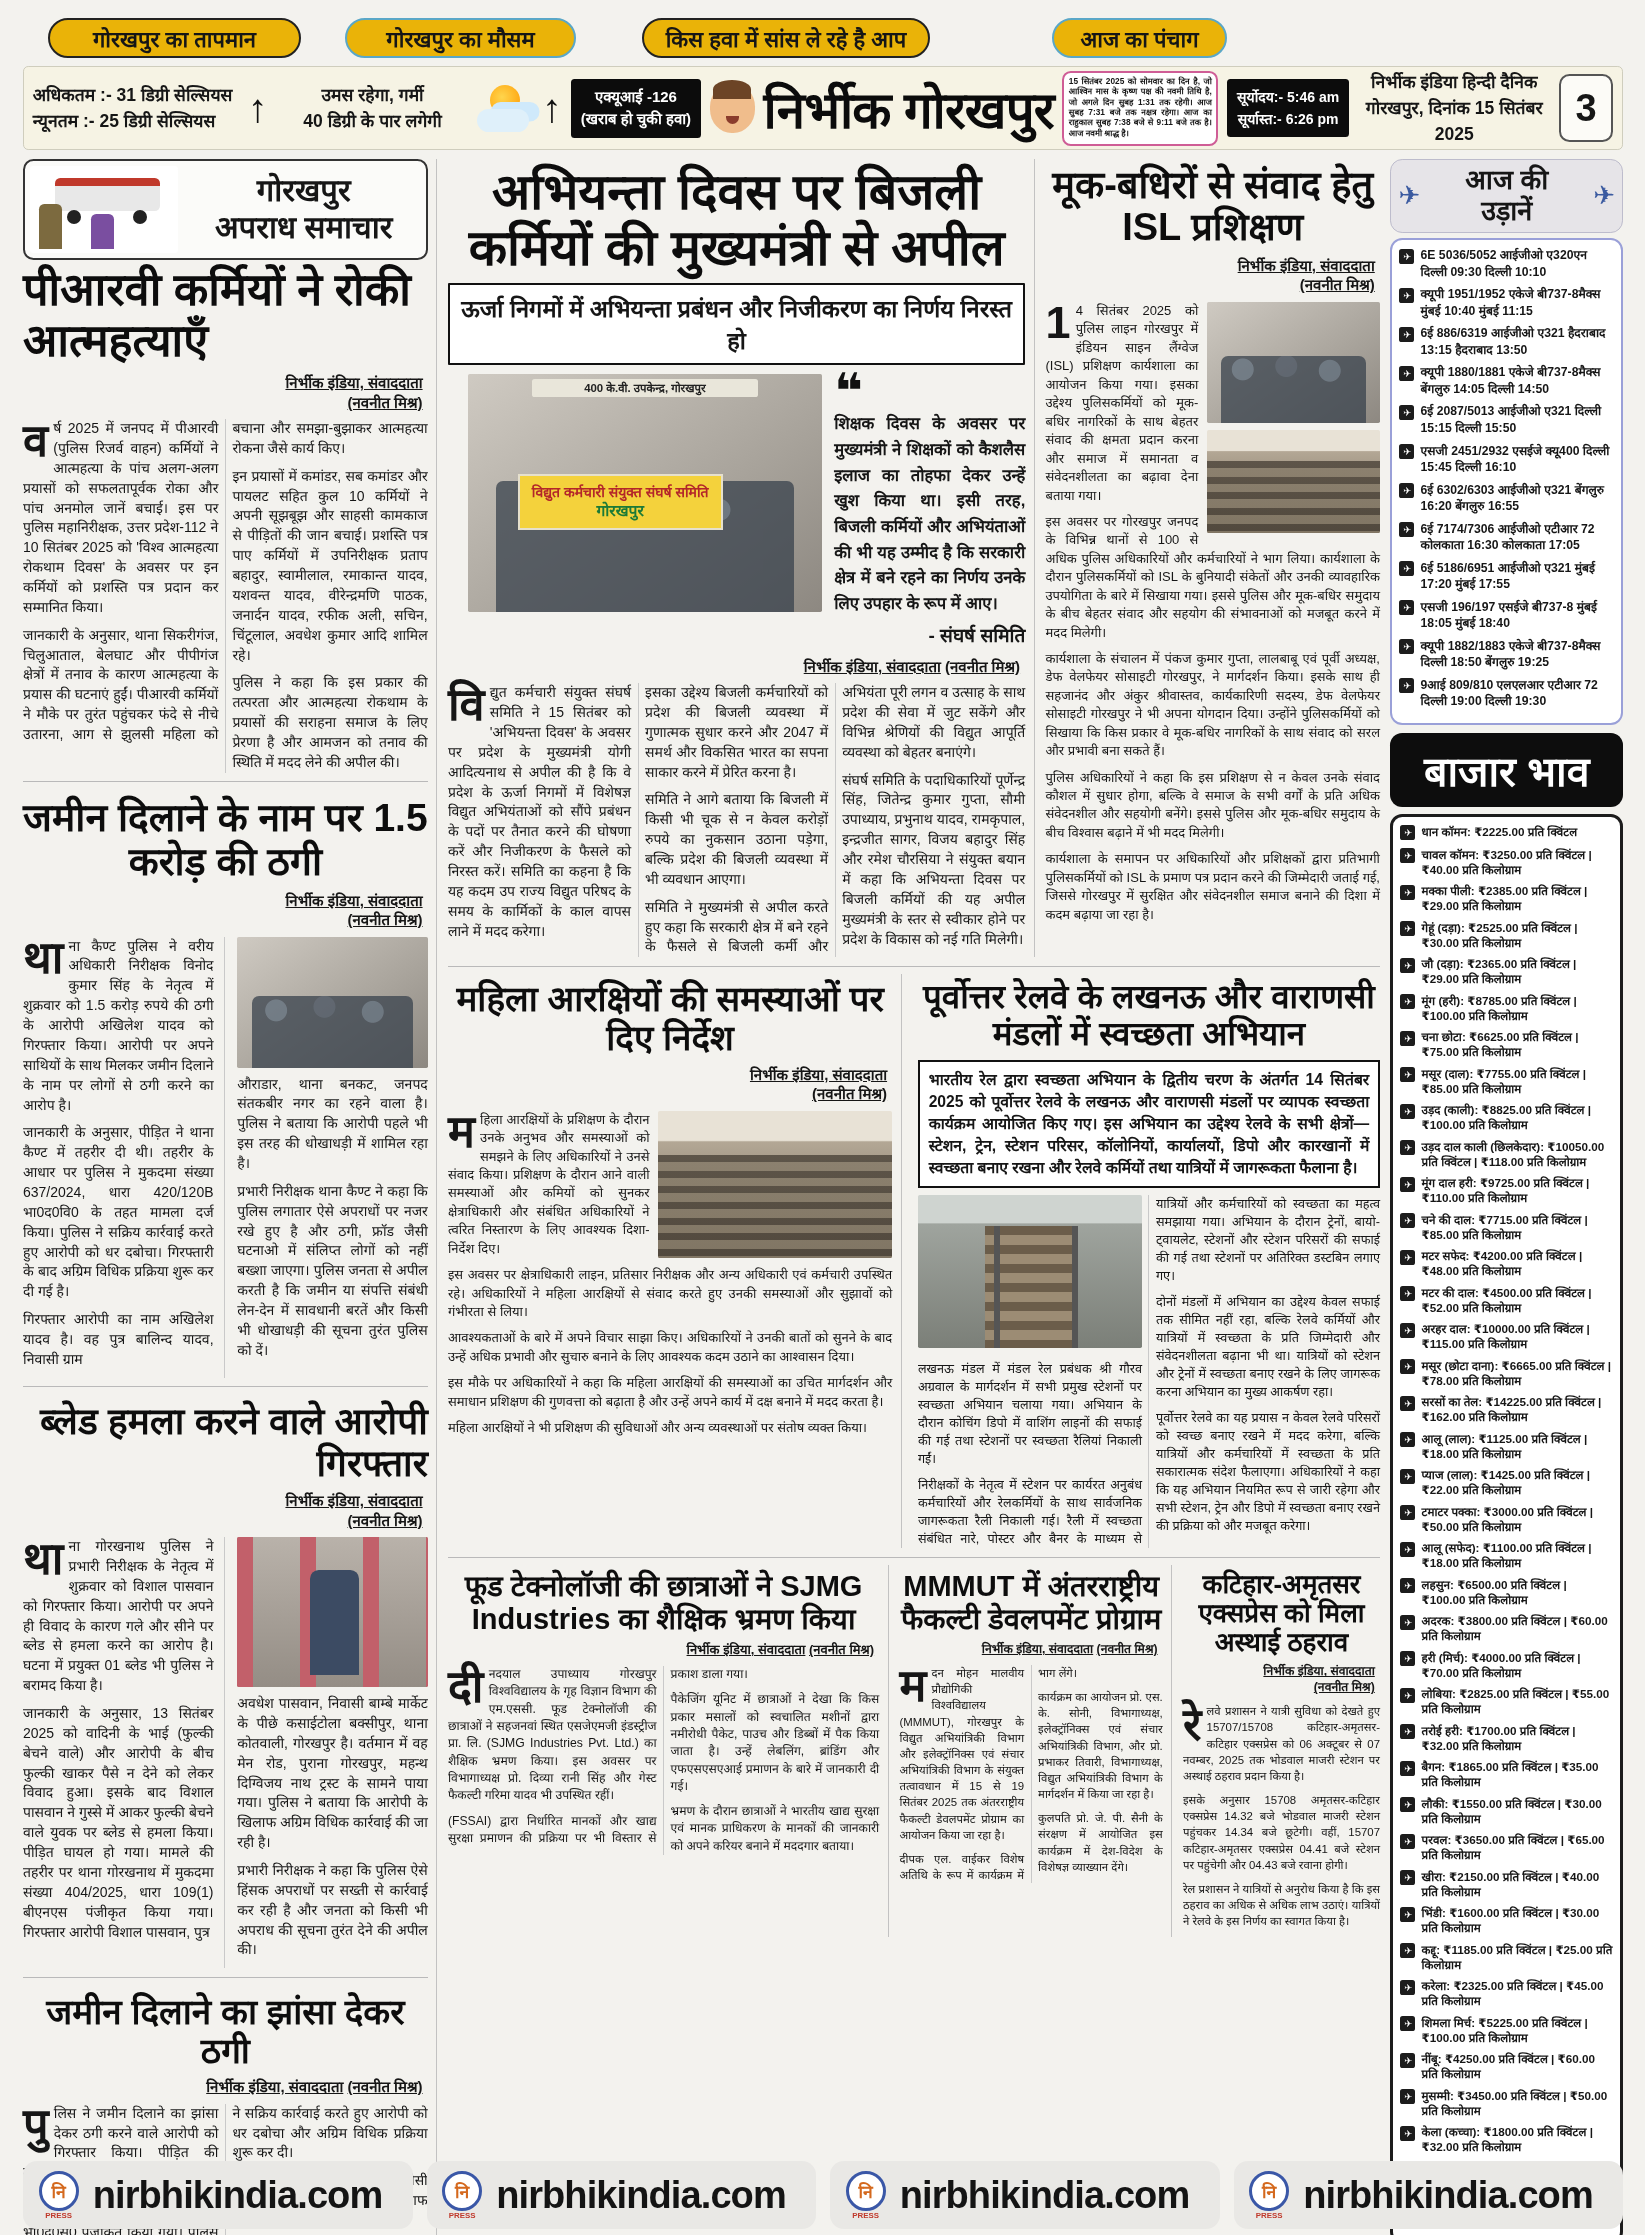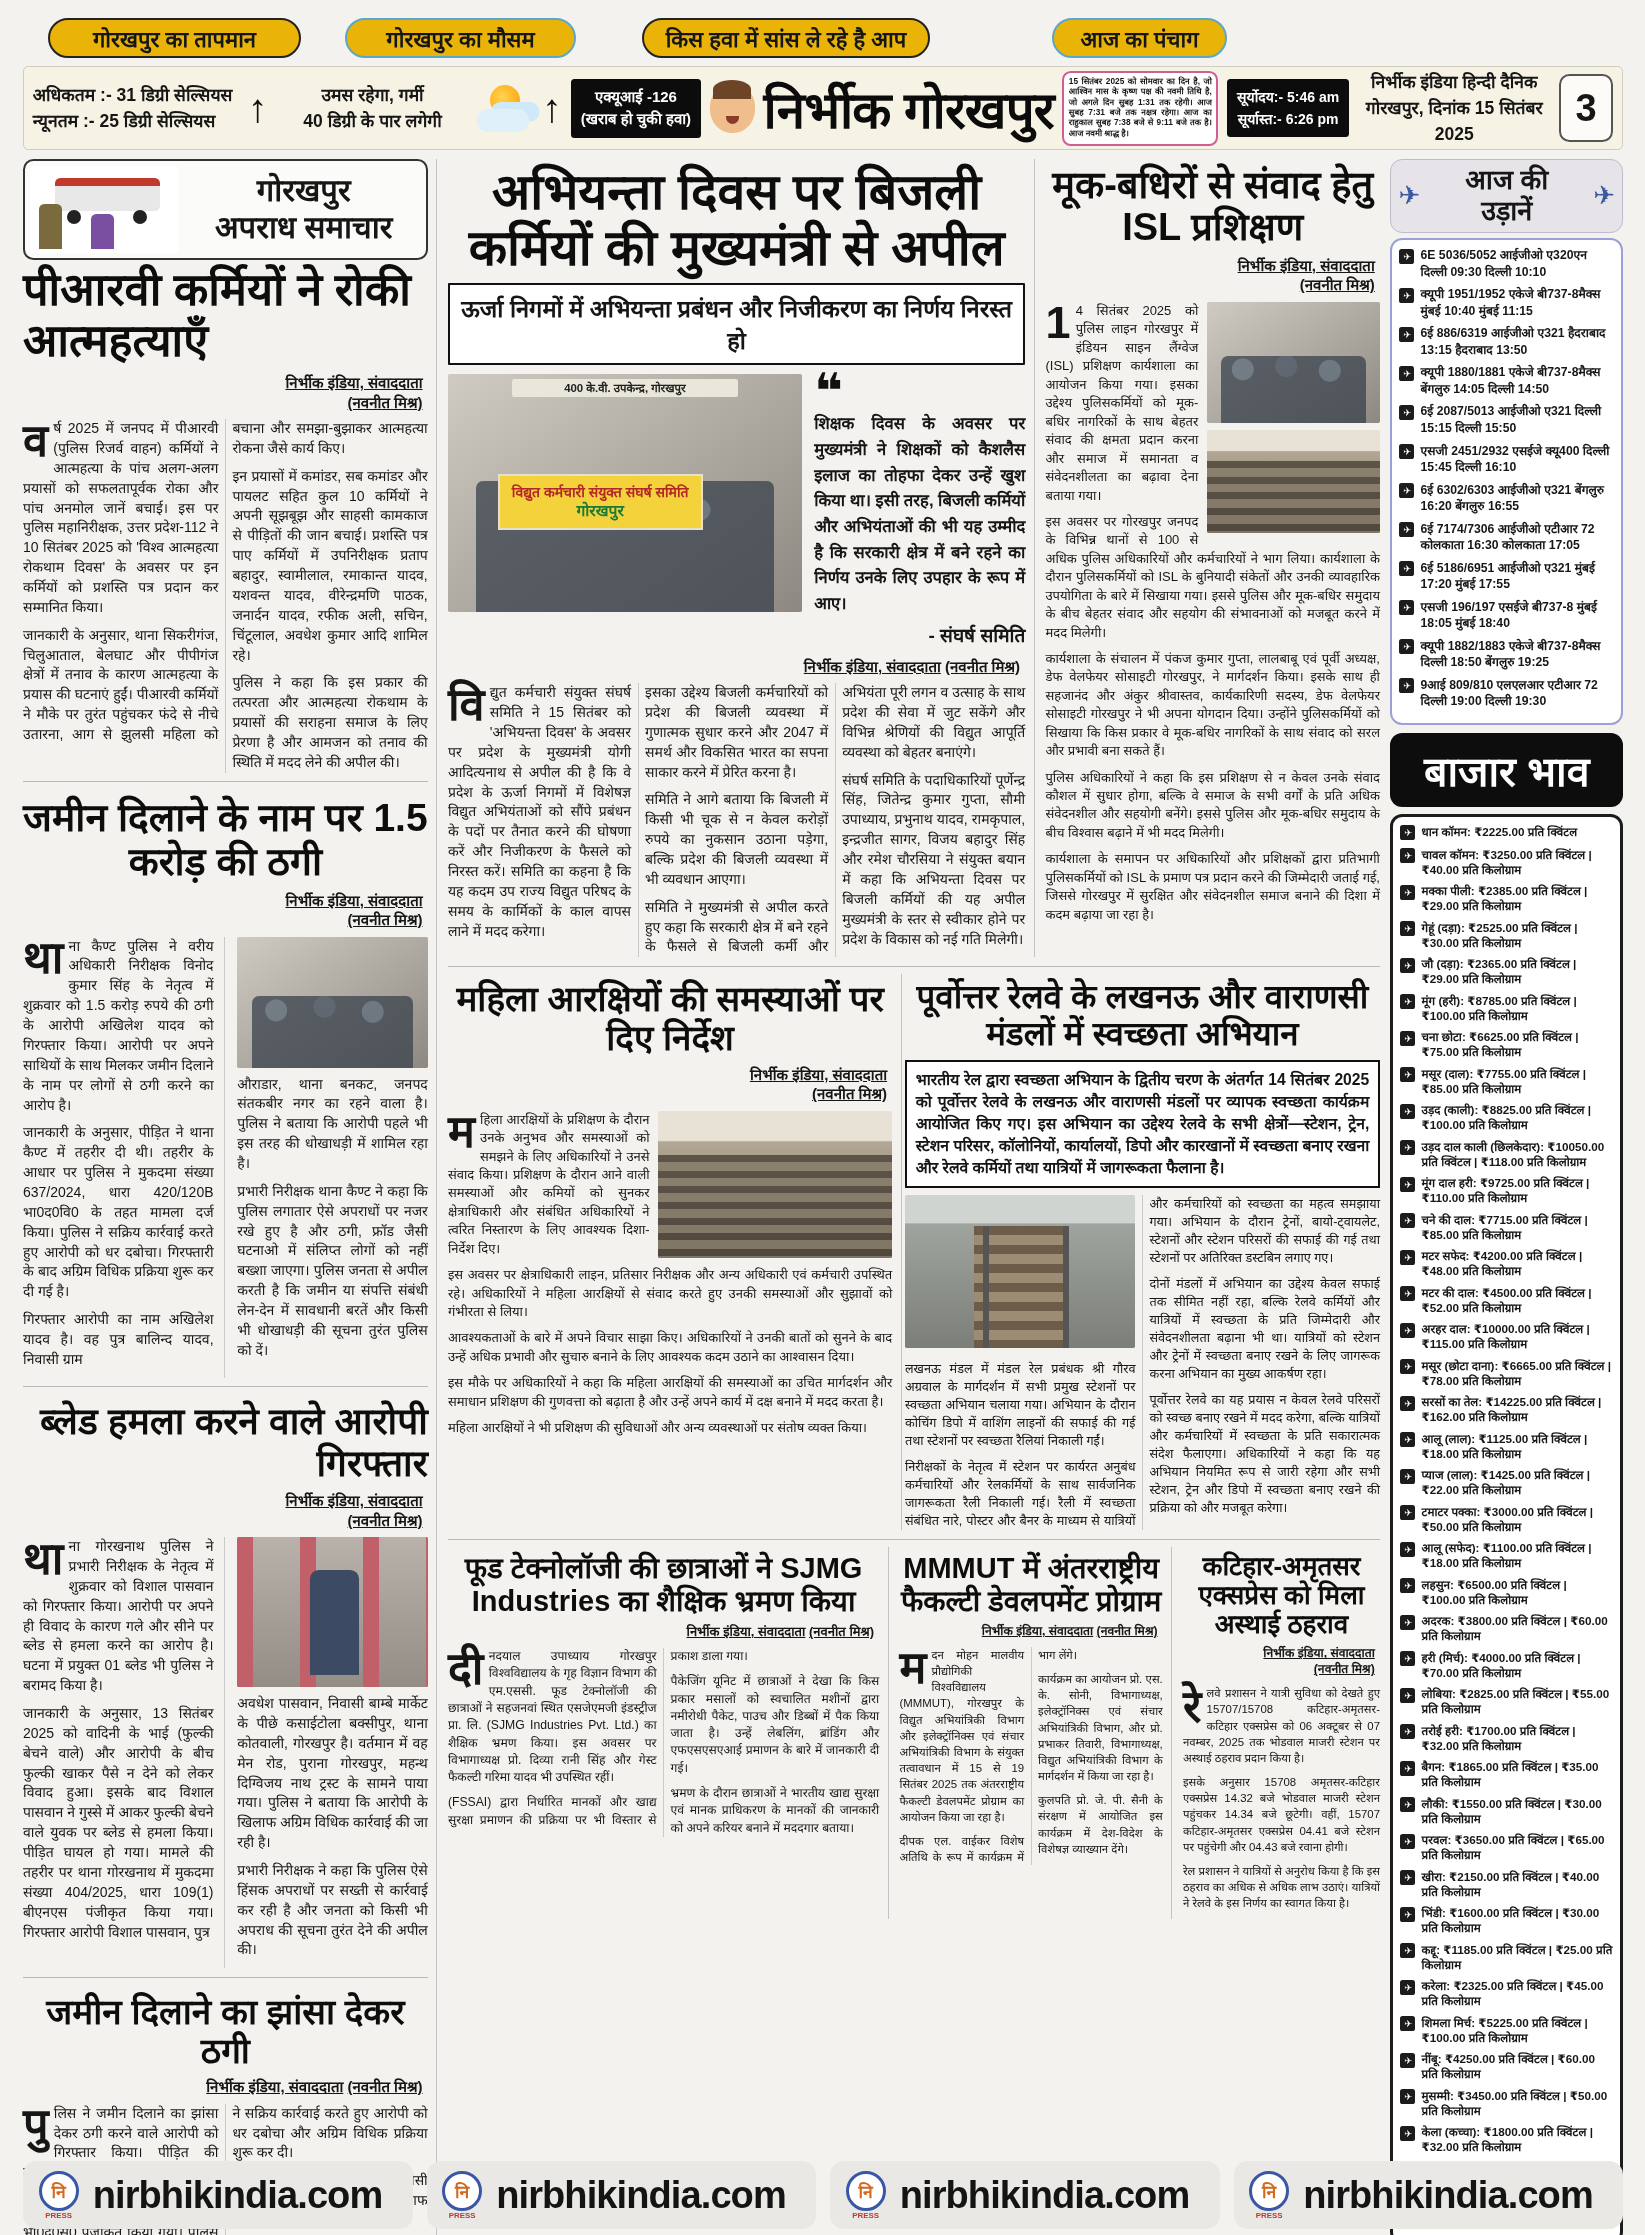--- a/index.html
+++ b/index.html
@@ -92,31 +92,31 @@
   .rally .banner { position:absolute; left:14%; top:42%; width:58%; background:#f4d23c; border:2.6px solid #e6e0cc;
                    color:#b3262a; font-weight:800; text-align:center; padding:7px 3.5px; font-size:14px; line-height:1.3; }
   .rally .banner .b2 { color:#1c7a37; font-size:15.7px; }
   
   .mid-row1 { display:flex; gap:10.5px; }
   .appeal { width:587px; border-right:0.9px solid #c2c2c2; padding-right:8.7px; }
   .isl { flex:1; }
   .appeal h1.head { font-size:50px; }
   .subhead-box { border:2.6px solid #111; border-radius:1px; background:#fff; padding:7px 8.7px;
                  font-weight:800; font-size:23.6px; text-align:center; margin:1.7px 0 8.7px 0; }
-  .app-media { display:flex; gap:12.2px; margin-bottom:8.7px; }
+  .app-media { display:flex; gap:12.2px; margin-bottom:8.7px;margin-left:20px; }
   .quote { flex:1; padding-top:3.5px; }
   .quote .qmark { font-size:49px; font-weight:900; line-height:.6; color:#111; }
   .quote .qtext { font-weight:700; font-size:16.6px; line-height:1.55; text-align:justify; }
   .quote .qby { text-align:right; font-weight:800; font-size:19px; margin-top:5.2px; }
   .isl h2.head { font-size:38px; }
   .isl-photos { float:right; width:173px; margin:0 0 7px 8.7px; }
   .isl-photos .ph { width:173px; margin-bottom:7px; }
   .mahila-photo { float:right; width:234px; height:147px; margin:0 0 7px 8.7px; }
   
-  .mid-row2 { display:flex; gap:3px; border-top:0.9px solid #b9b9b9; padding-top:7px; }
+  .mid-row2 { display:flex; gap:16px; border-top:0.9px solid #b9b9b9; padding-top:7px; }
   .mahila { width:454px; border-right:0.9px solid #c2c2c2; padding-right:8.7px; }
   .railway { flex:1; }
   .mahila h2.head { font-size:35px; }
   .railway h2.head { font-size:33px; }
   .intro-box { border:2.6px solid #111; background:#fff; padding:7px 8.7px; font-weight:700;
                font-size:15.7px; line-height:1.4; text-align:justify; margin-bottom:7px; }
   .rail-photo { width:100%; height:153px; margin-bottom:7px; display:inline-block; }
   .mid-row3 { display:flex; gap:10.5px; border-top:0.9px solid #b9b9b9; padding-top:7px; }
   .sjmg { width:441px; border-right:0.9px solid #c2c2c2; padding-right:8.7px; }
   .mmmut { width:273px; border-right:0.9px solid #c2c2c2; padding-right:8.7px; }

